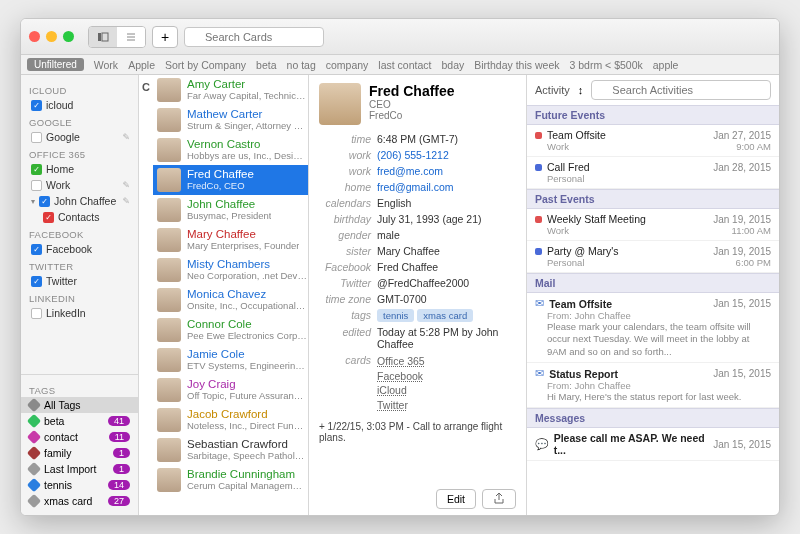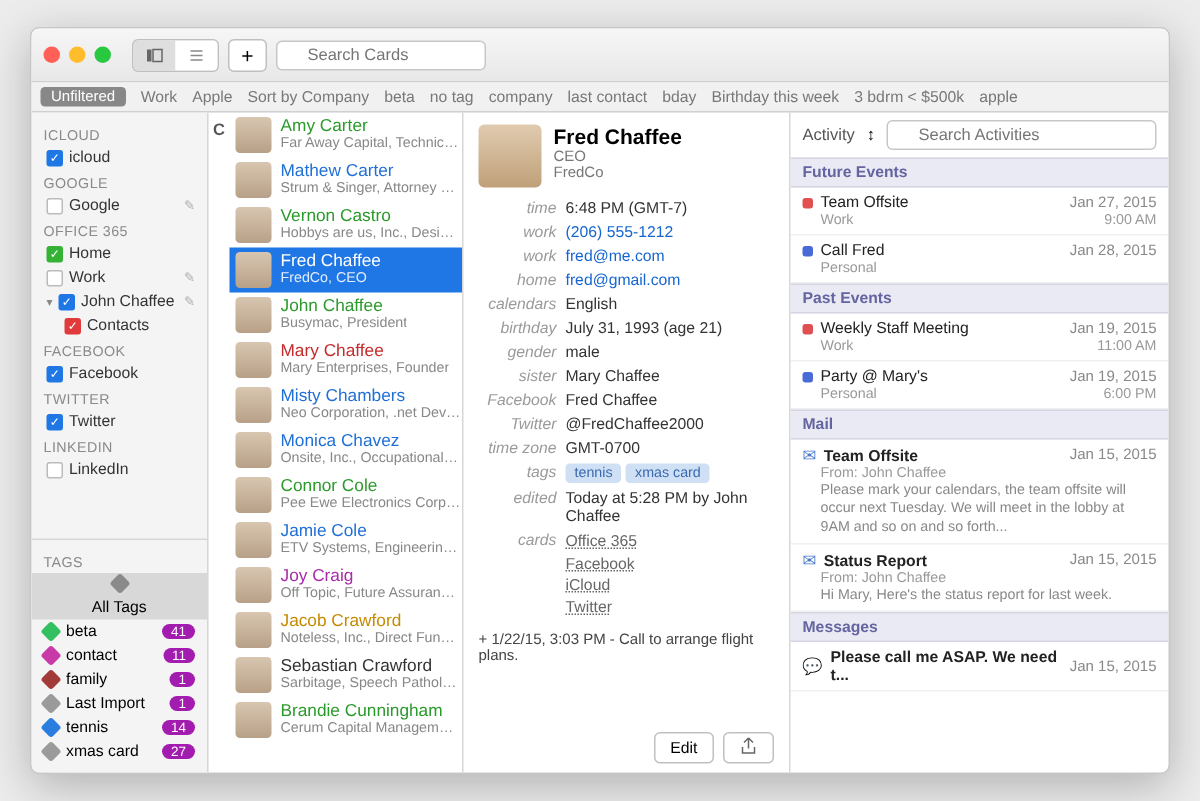--- a/index.html
+++ b/index.html
@@ -20,21 +20,21 @@
 .filterbar{height:20px;background:#f1f1f1;border-bottom:1px solid #d0d0d0;display:flex;align-items:center;padding:0 6px;gap:10px;font-size:10.5px;color:#787878;overflow:hidden;white-space:nowrap;}
 .filterbar .pill{background:#888;color:#fff;padding:1px 7px;border-radius:3px;font-size:10px;}
 .content{flex:1;display:flex;overflow:hidden;}
 .sidebar{width:118px;background:#f4f4f4;border-right:1px solid #d7d7d7;padding:6px 0;font-size:10.5px;display:flex;flex-direction:column;}
 .sbhead{color:#8a8a8a;font-size:9.5px;padding:4px 8px 1px;letter-spacing:0.3px;}
 .sbitem{display:flex;align-items:center;gap:4px;padding:2px 8px 2px 10px;color:#333;}
 .sbitem .cb{width:11px;height:11px;border-radius:2px;display:inline-flex;align-items:center;justify-content:center;font-size:8px;color:#fff;}
 .sbitem .ed{margin-left:auto;color:#b0b0b0;font-size:9px;}
 .sidebar .divline{height:1px;background:#d7d7d7;margin:6px 0;}
 .tagitem{display:flex;align-items:center;gap:5px;padding:2px 8px;font-size:10.5px;}
-.tagitem.sel{background:#d8d8d8;flex-direction:column;}
+.tagitem.sel{background:#d8d8d8;}
 .tagdot{width:10px;height:10px;border-radius:2px;transform:rotate(45deg);}
 .tagcount{margin-left:auto;background:#a21caf;color:#fff;border-radius:8px;padding:0 6px;font-size:9px;}
 
 .list{width:170px;border-right:1px solid #d7d7d7;overflow-y:auto;position:relative;}
 .lettercol{position:absolute;left:0;top:0;width:14px;text-align:center;font-weight:bold;color:#555;padding-top:6px;font-size:11px;}
 .contacts{margin-left:14px;}
 .crow{display:flex;gap:6px;padding:3px 4px;align-items:center;}
 .crow.sel{background:#1f77e6;color:#fff;}
 .crow.sel .csub{color:#e3edfb;}
 .avatar{width:24px;height:24px;border-radius:3px;background:linear-gradient(#d8c6b0,#b8a088);flex-shrink:0;}

